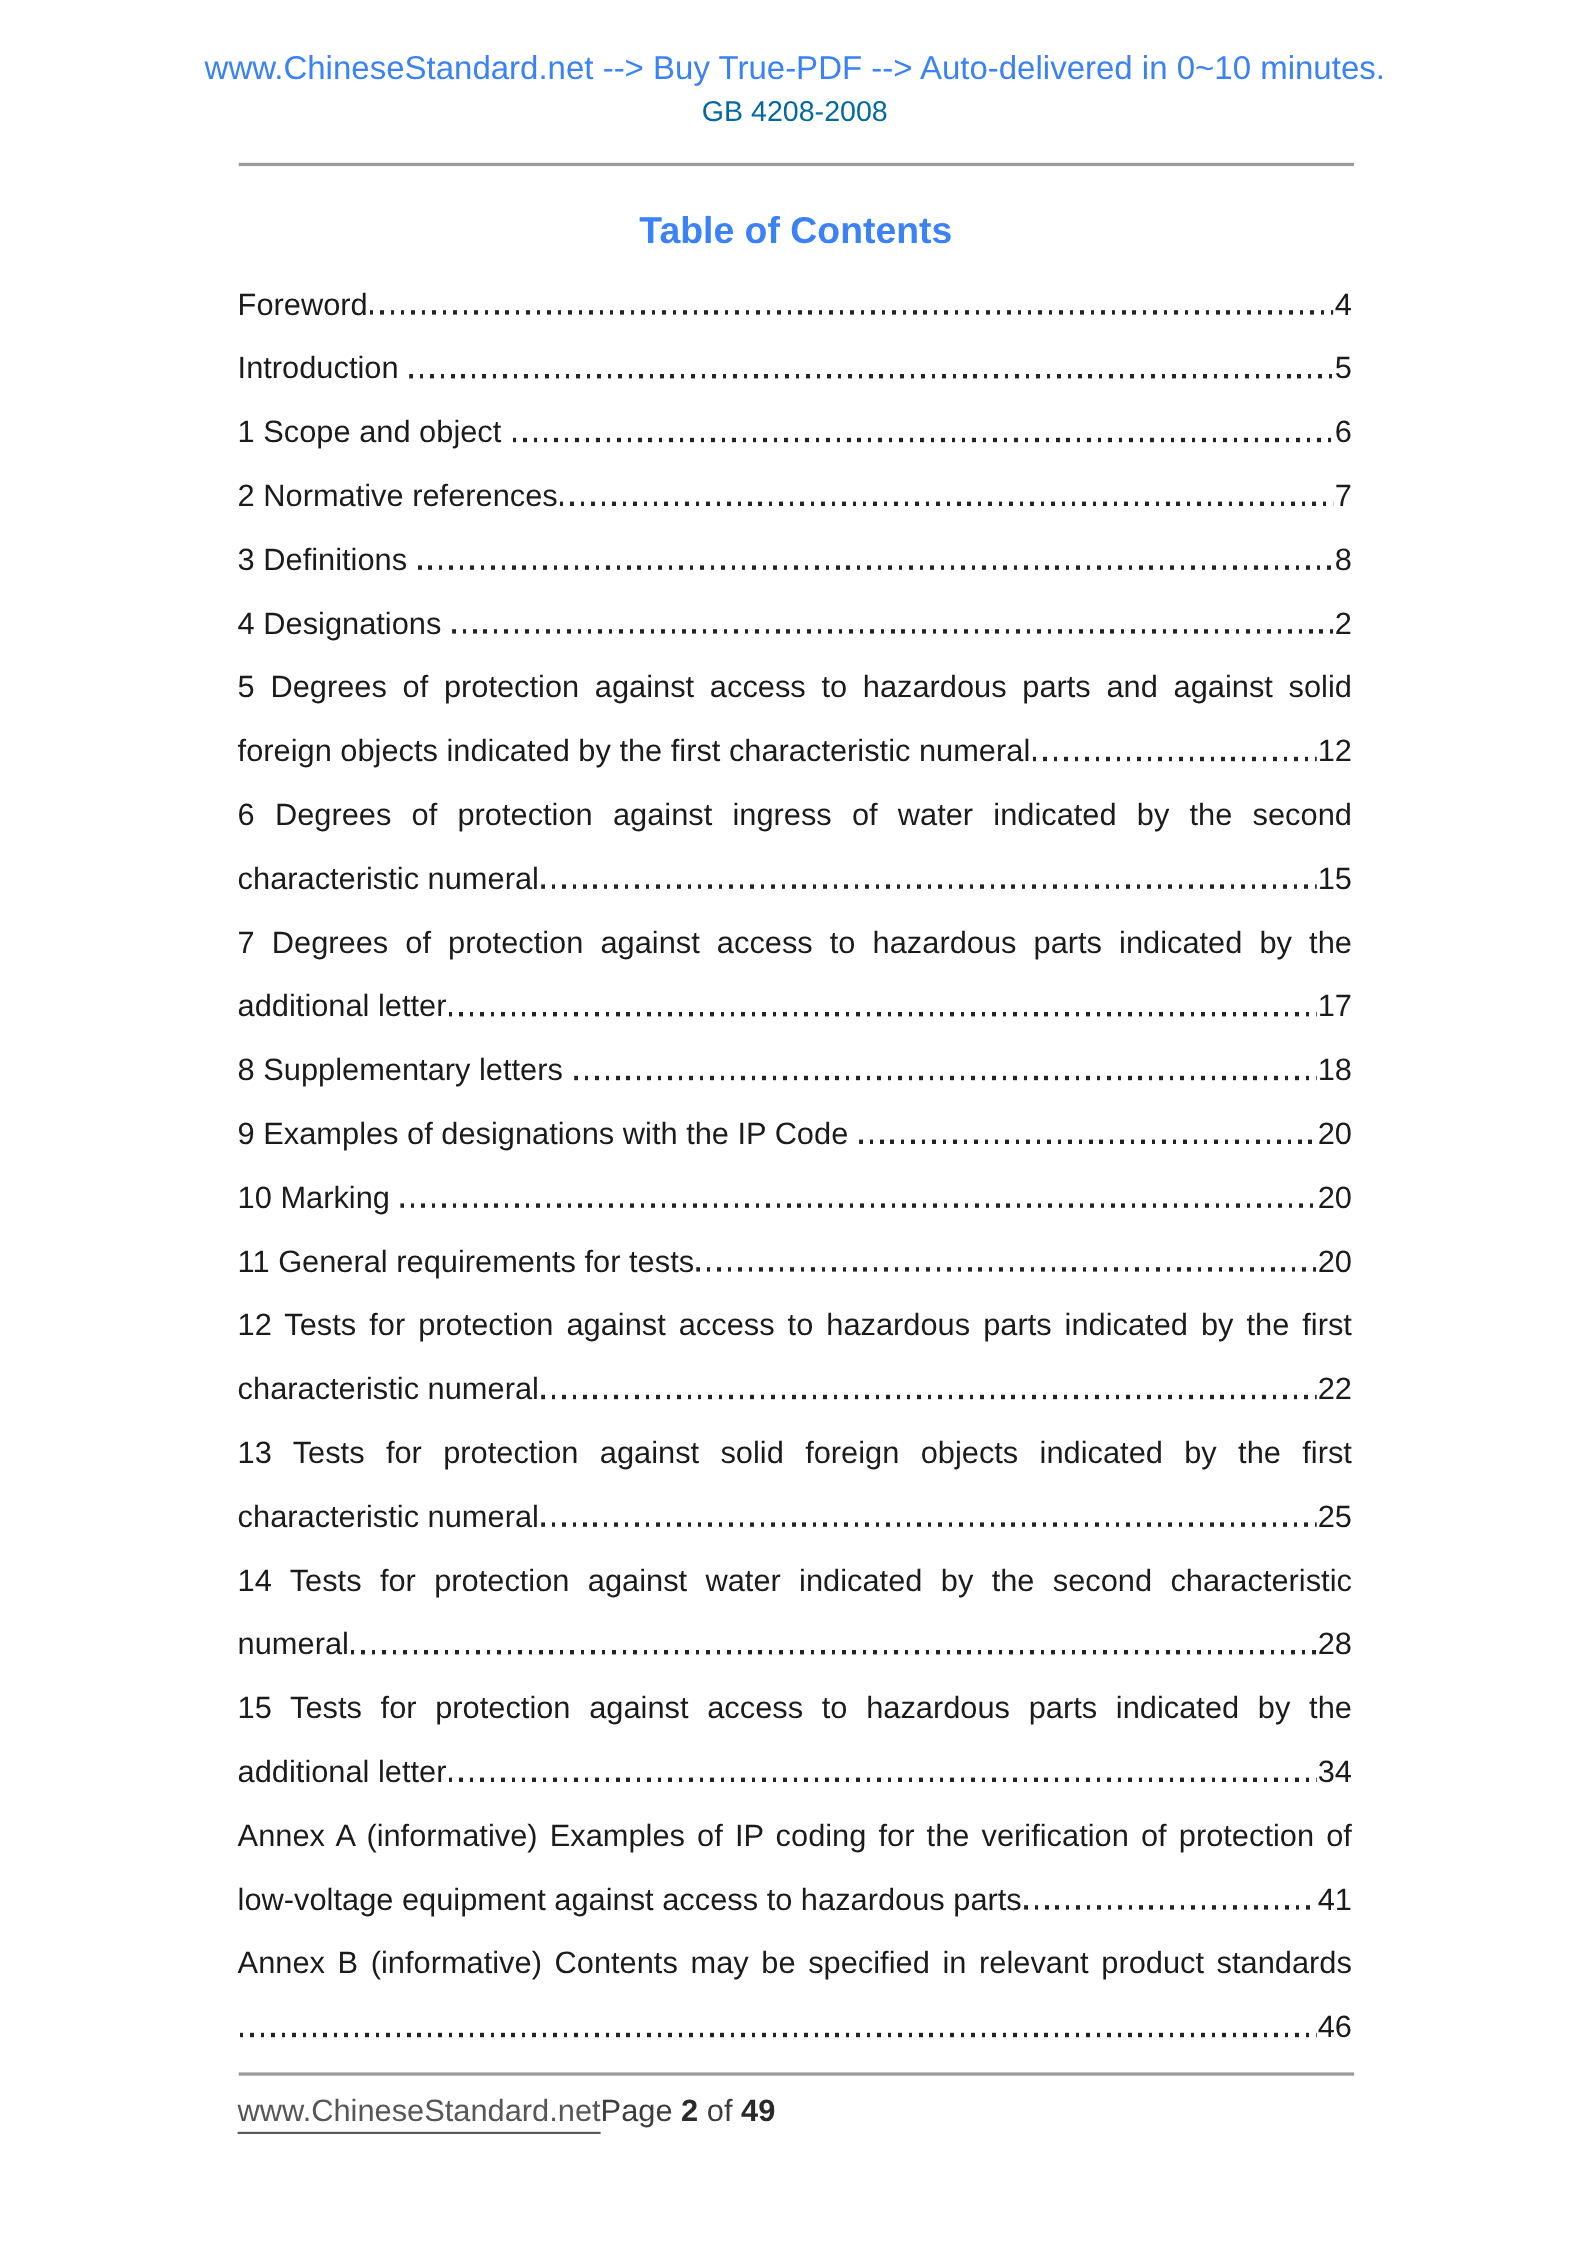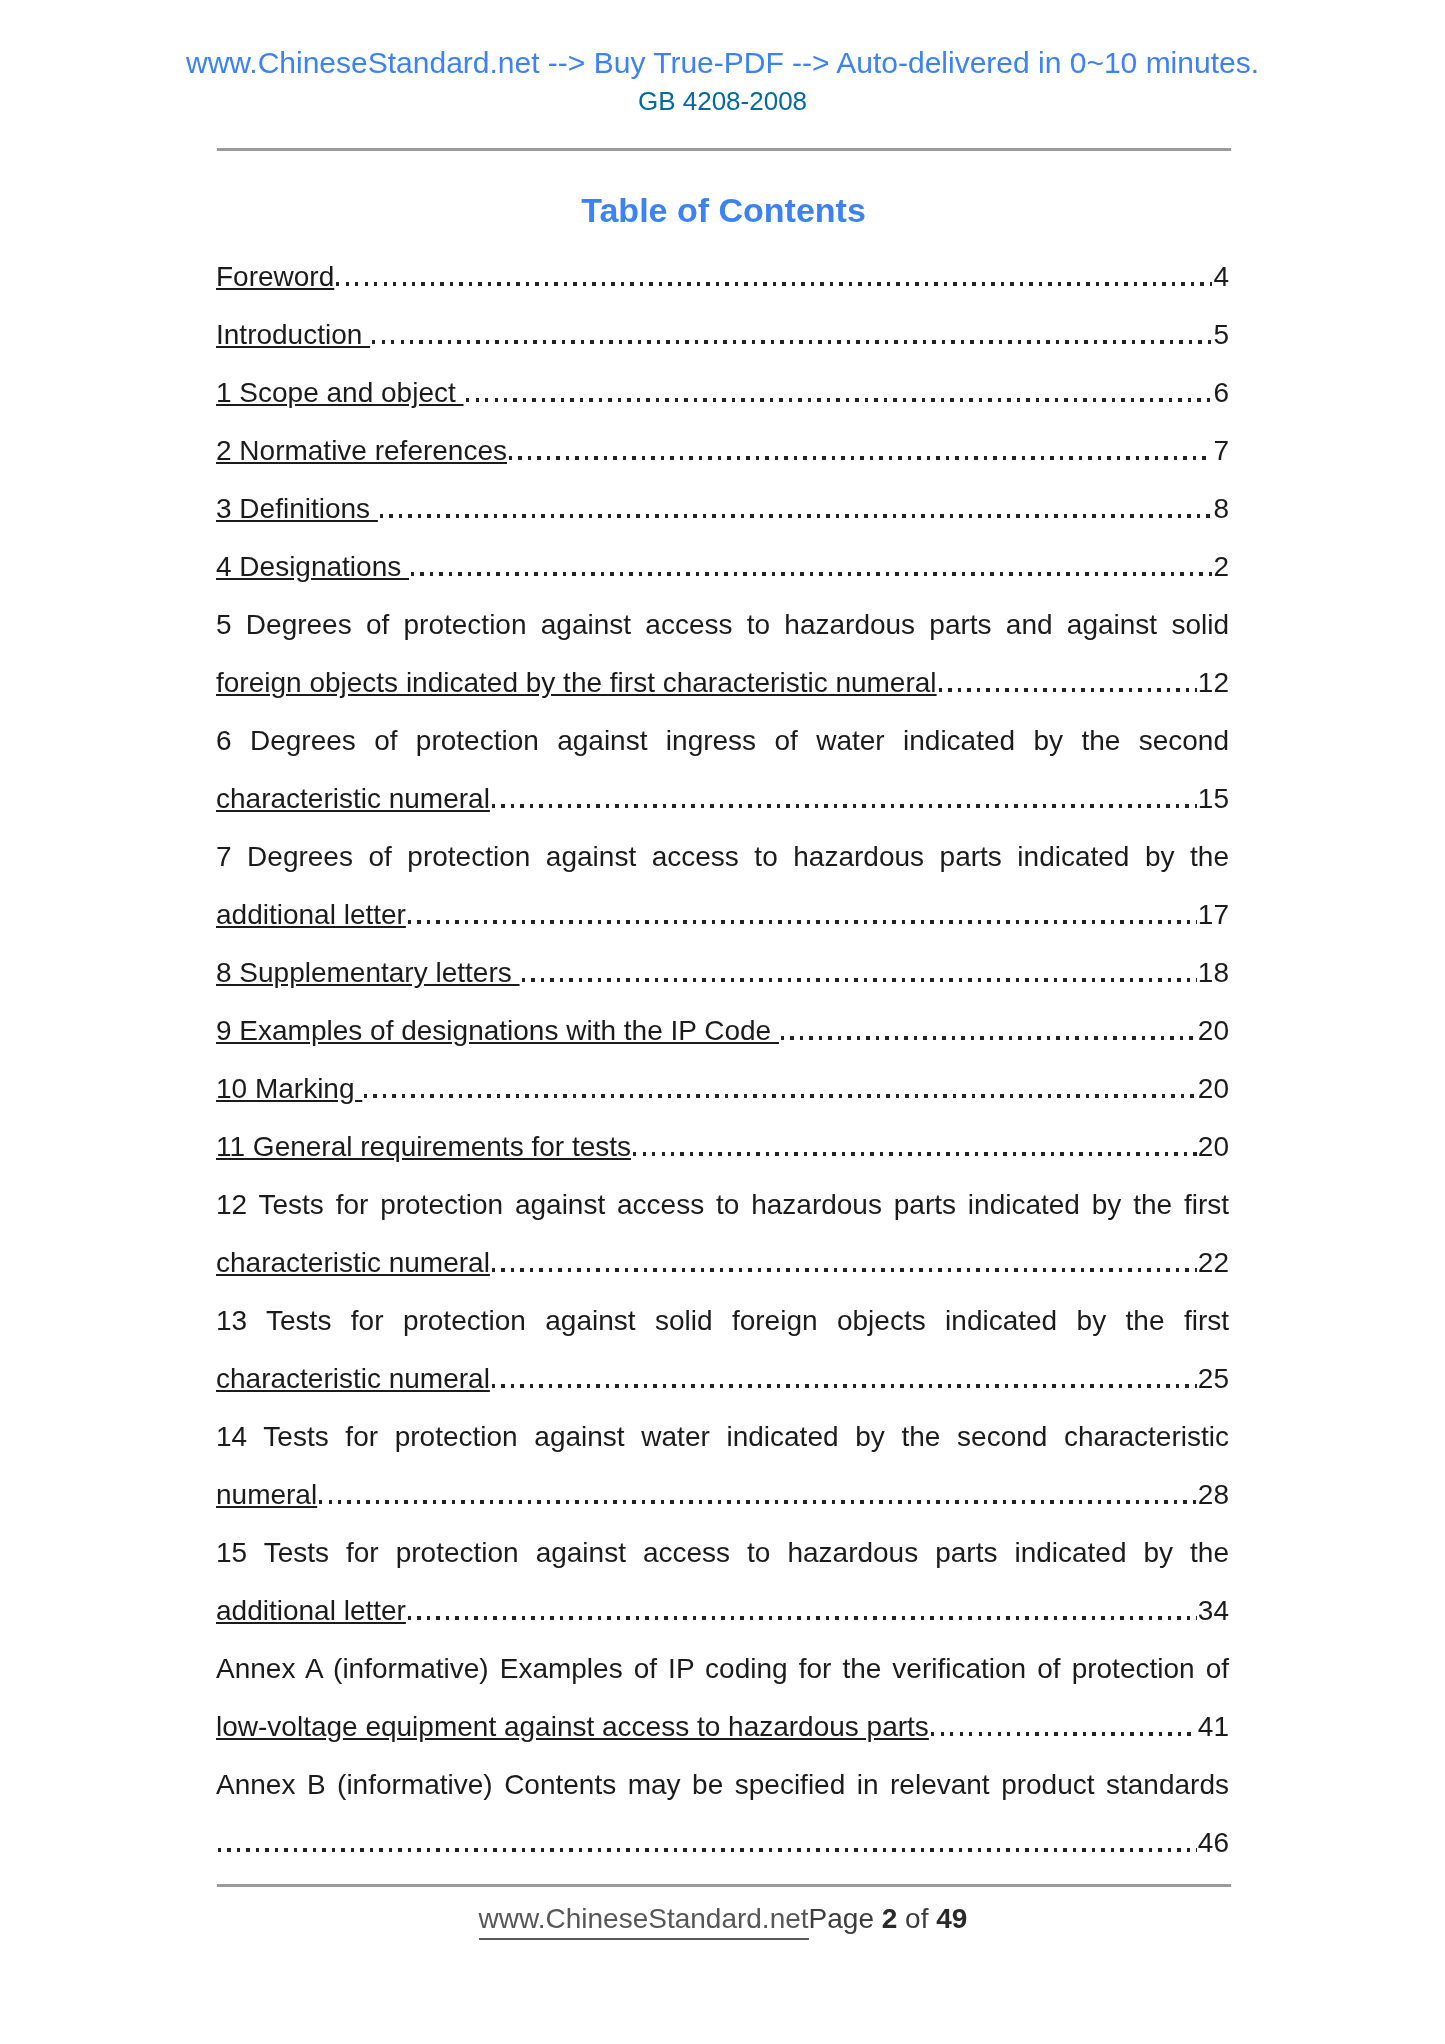--- a/index.html
+++ b/index.html
@@ -39,21 +39,21 @@
     position: absolute; top: 248px; left: 216px; width: 1013px;
   }
   .toc-row {
     display: flex;
     align-items: baseline;
     height: 58px;
     line-height: 58px;
     font-size: 28px;
     color: #1b1b1b;
   }
-  .toc-row .label { white-space: pre; flex: 0 0 auto; text-decoration: underline; }
+  .toc-row .label { white-space: pre; flex: 0 0 auto; }
   .toc-row .leader {
     flex: 1 1 auto;
     height: 4px;
     margin: 0 1px 0 2px;
     min-width: 14px;
     background-image: repeating-linear-gradient(
       to right,
       #232323 0px, #232323 3.2px,
       transparent 3.2px, transparent 9.5px
     );
@@ -62,21 +62,21 @@
   .toc-row .pagenum { flex: 0 0 auto; }
   .toc-row.just {
     display: block;
     text-align: justify;
     text-align-last: justify;
     white-space: normal;
   }
   .footer-bar {
     position: absolute; top: 1902px; left: 216px; width: 1014px;
     display: flex;
-    justify-content: center;
+    justify-content: flex-start;
     align-items: baseline;
     font-size: 28px; line-height: 34px;
   }
   .footer-site {
     color: #575757;
     border-bottom: 2px solid #5a5a5a;
     padding-bottom: 2px;
     cursor: pointer;
   }
   .footer-page { color: #3d3d3d; }

